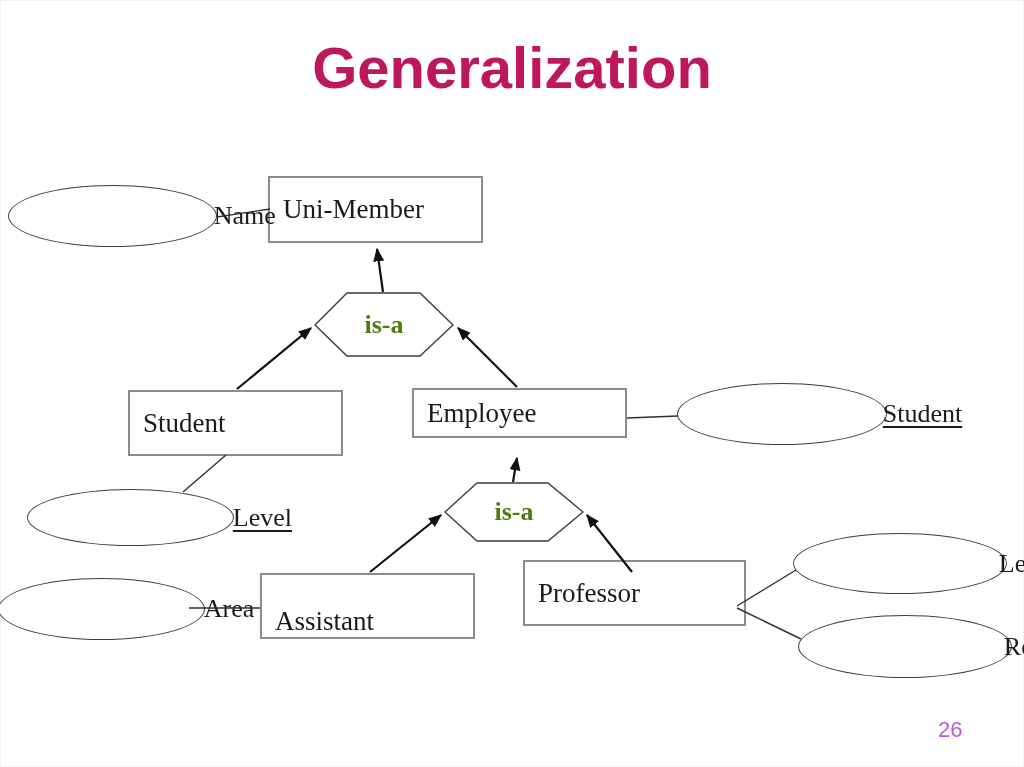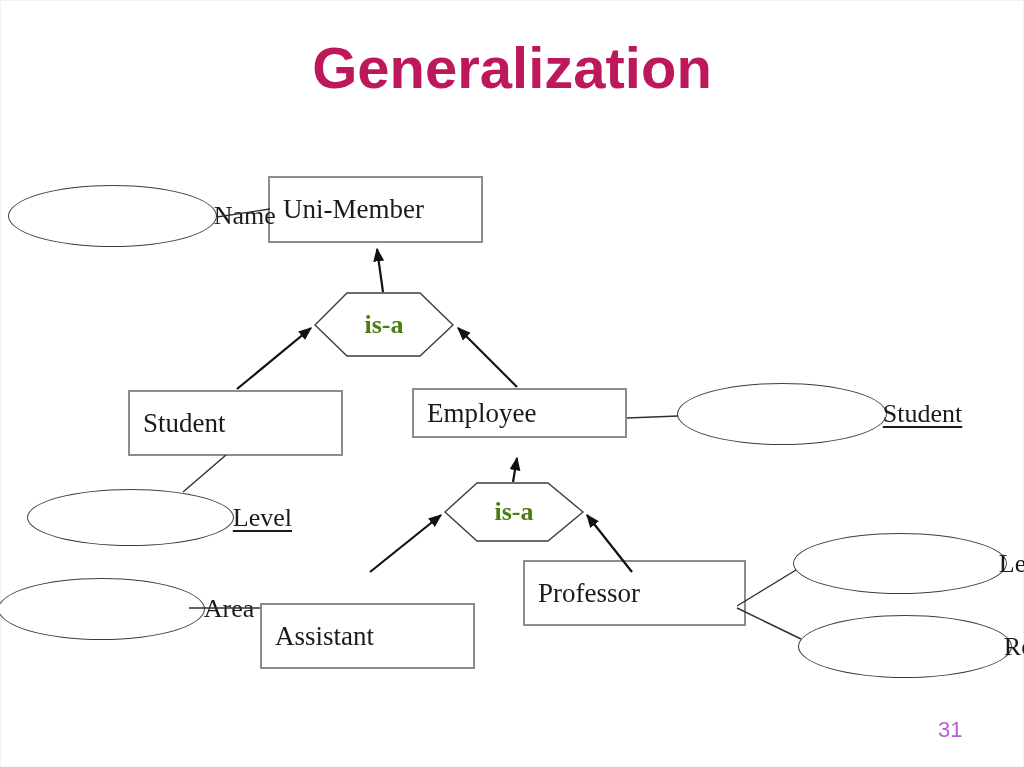--- a/index.html
+++ b/index.html
@@ -72,21 +72,21 @@
     left: 938px;
     font-family: "Liberation Sans", sans-serif;
     font-size: 22px;
     color: #bb5cd6;
     z-index: 3;
   }
   
   #ent-uni-member { left: 268px; top: 176px; width: 215px; height: 67px; align-items: center; }
   #ent-student    { left: 128px; top: 390px; width: 215px; height: 66px; }
   #ent-employee   { left: 412px; top: 388px; width: 215px; height: 50px; }
-  #ent-assistant  { left: 260px; top: 603px; width: 215px; height: 66px; }
+  #ent-assistant  { left: 260px; top: 573px; width: 215px; height: 66px; align-items: flex-end; }
   #ent-professor  { left: 523px; top: 560px; width: 223px; height: 66px; }
   #attr-name   { left: 8px;   top: 185px; width: 209px; height: 62px; }
   #attr-persnr { left: 677px; top: 383px; width: 210px; height: 62px; }
   #attr-legi   { left: 27px;  top: 489px; width: 185px; height: 57px; }
   #attr-area   { left: -2px;  top: 578px; width: 192px; height: 62px; }
   #attr-level  { left: 793px; top: 533px; width: 214px; height: 61px; }
   #attr-room   { left: 798px; top: 615px; width: 214px; height: 63px; }
   #rel-isa1 { left: 315px; top: 309px; width: 138px; height: 32px; line-height: 32px; }
   #rel-isa2 { left: 445px; top: 496px; width: 138px; height: 32px; line-height: 32px; }
 </style>
@@ -153,15 +153,15 @@
   <div class="attr" id="attr-level">
     <span class="attr-label">Level</span>
   </div>
   <div class="attr" id="attr-room">
     <span class="attr-label">Room</span>
   </div>
 
   <div class="rel-label" id="rel-isa1">is-a</div>
   <div class="rel-label" id="rel-isa2">is-a</div>
 
-  <div class="page-number" style="color: rgb(187, 92, 214);">31</div>
+  <div class="page-number" style="color: rgb(187, 92, 214);">26</div>
 
 </div>
 
 </body></html>

